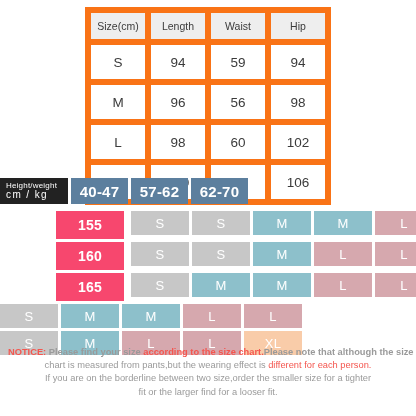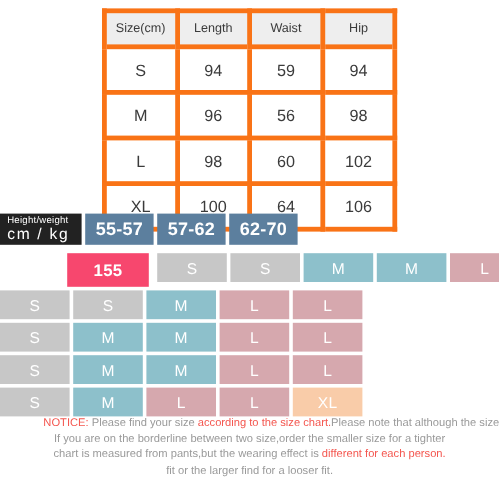--- a/index.html
+++ b/index.html
@@ -23,21 +23,21 @@
     top: 7px;
     width: 246px;
   }
   table.spec {
     border-collapse: collapse;
     width: 100%;
     table-layout: fixed;
   }
   table.spec th,
   table.spec td {
-    border: 4px solid #f97316;
+    border: 6px solid #f97316;
     text-align: center;
     font-weight: normal;
     color: #3b3b3b;
     height: 34px;
     padding: 0;
   }
   table.spec thead th {
     background: #eeeeee;
     font-size: 10.5px;
     height: 26px;
@@ -92,21 +92,21 @@
   .corner {
     background: #222222;
     flex-direction: column;
     align-items: flex-start;
     justify-content: center;
     padding-left: 6px;
     height: 26px;
     line-height: 1.05;
   }
   .corner .l1 { font-size: 8px; text-align: right; }
-  .corner .l2 { font-size: 13px; letter-spacing: 1.4px; }
+  .corner .l2 { font-size: 10px; letter-spacing: 1.4px; }
 
   .head-cell {
     background: #5c7f9e;
     height: 26px;
     font-size: 15px;
     font-weight: bold;
   }
 
   .height-cell {
     background: #f7476e;
@@ -135,21 +135,21 @@
     position: absolute;
     left: 0;
     top: 346px;
     width: 416px;
     font-size: 9.3px;
     line-height: 13.2px;
     color: #9a9a9a;
     text-align: center;
   }
   #notice .nline { display: block; }
-  #notice .nline.l1 { text-align: right; padding-left: 8px; }
+  #notice .nline.l1 { text-align: left; padding-left: 8px; font-weight: bold; }
   .red { color: #f4564f; }
 </style>
 </head>
 <body>
 
 <div id="spec-table-wrap">
   <table class="spec">
     <thead>
       <tr>
         <th>Size(cm)</th>
@@ -187,45 +187,47 @@
   </table>
 </div>
 
 <div id="grid">
 
   <div class="grid-row header-row">
     <div class="cell col-head corner">
       <span class="l1">Height/weight</span>
       <span class="l2">cm  /  kg</span>
     </div>
-    <div class="cell col-data head-cell">55-57</div>
+    <div class="cell col-data head-cell">40-47</div>
     <div class="cell col-data head-cell">57-62</div>
     <div class="cell col-data head-cell">62-70</div>
   </div>
 
   <div class="grid-row body-row">
     <div class="cell height-cell">155</div>
     <div class="cell col-data sz-S">S</div>
     <div class="cell col-data sz-S">S</div>
     <div class="cell col-data sz-M">M</div>
     <div class="cell col-data sz-M">M</div>
     <div class="cell col-data sz-L">L</div>
 
   </div>
 
   <div class="grid-row body-row">
-    <div class="cell col-data sz-S">S</div>
-    <div class="cell col-data sz-S">S</div>
-    <div class="cell col-data sz-M">M</div>
-    <div class="cell col-data sz-L">L</div>
-    <div class="cell col-data sz-L">L</div>
-
-  </div>
-
-  <div class="grid-row body-row">
+    <div class="cell height-cell">160</div>
+    <div class="cell col-data sz-S">S</div>
+    <div class="cell col-data sz-S">S</div>
+    <div class="cell col-data sz-M">M</div>
+    <div class="cell col-data sz-L">L</div>
+    <div class="cell col-data sz-L">L</div>
+
+  </div>
+
+  <div class="grid-row body-row">
+    <div class="cell height-cell">165</div>
     <div class="cell col-data sz-S">S</div>
     <div class="cell col-data sz-M">M</div>
     <div class="cell col-data sz-M">M</div>
     <div class="cell col-data sz-L">L</div>
     <div class="cell col-data sz-L">L</div>
 
   </div>
 
   <div class="grid-row body-row">
     <div class="cell col-data sz-S">S</div>
@@ -242,16 +244,16 @@
     <div class="cell col-data sz-L">L</div>
     <div class="cell col-data sz-L">L</div>
     <div class="cell col-data sz-XL">XL</div>
 
   </div>
 
 </div>
 
 <div id="notice">
   <span class="nline l1"><span class="red">NOTICE:</span><span> Please find your size </span><span class="red">according to the size chart.</span><span>Please note that although the size</span></span>
+  <span class="nline"><span>chart is measured from pants,but the wearing effect is </span><span class="red">different for each person.</span></span>
   <span class="nline">If you are on the borderline between two size,order the smaller size for a tighter</span>
-  <span class="nline"><span>chart is measured from pants,but the wearing effect is </span><span class="red">different for each person.</span></span>
   <span class="nline">fit or the larger find for a looser fit.</span>
 </div>
 
 </body></html>

